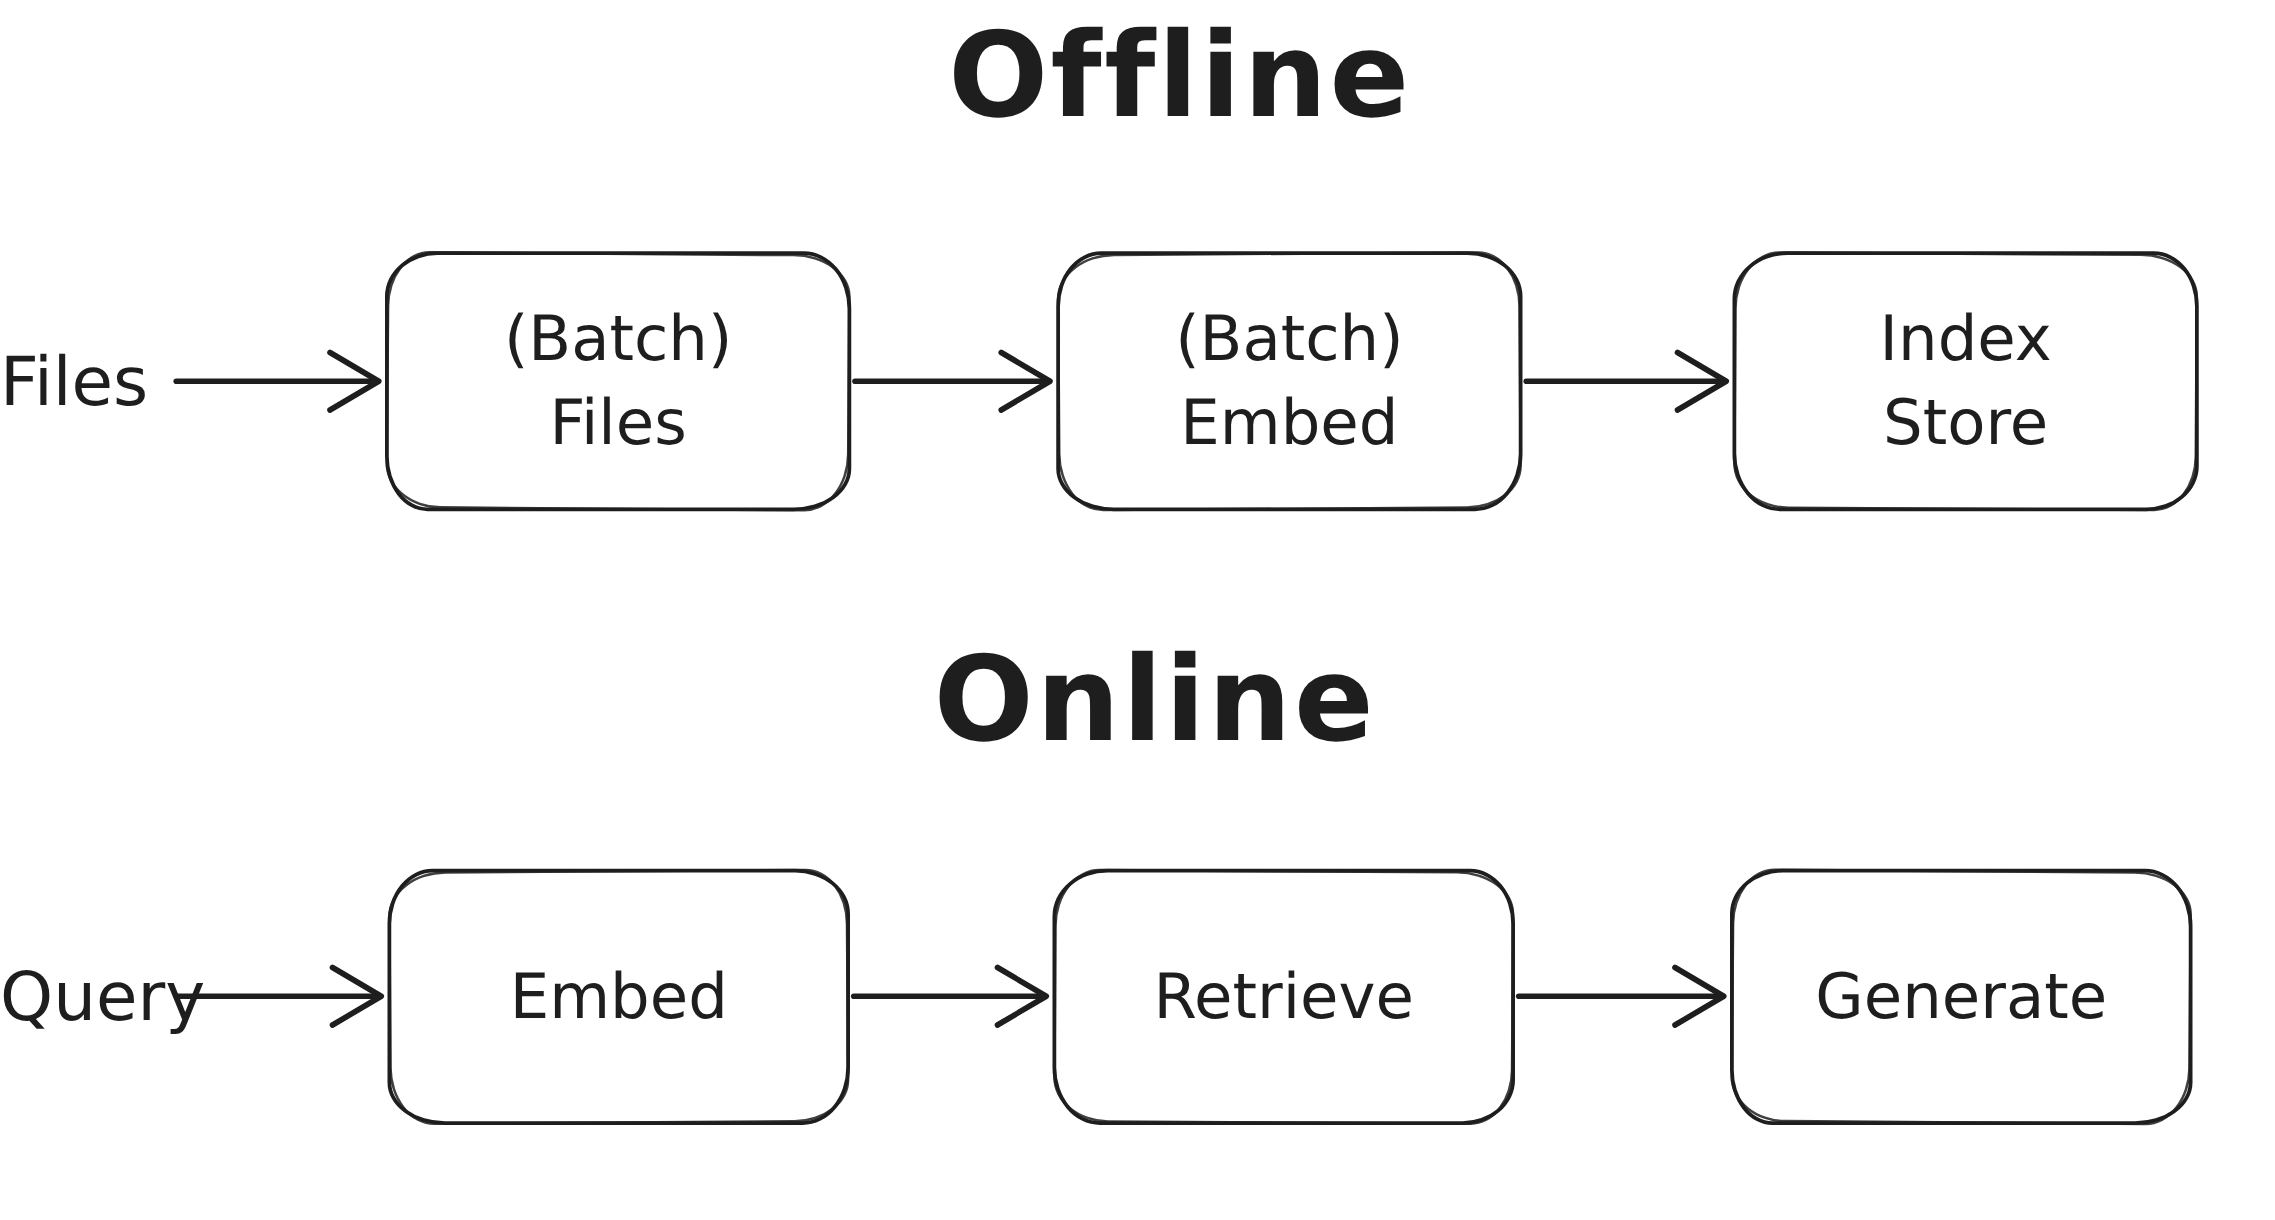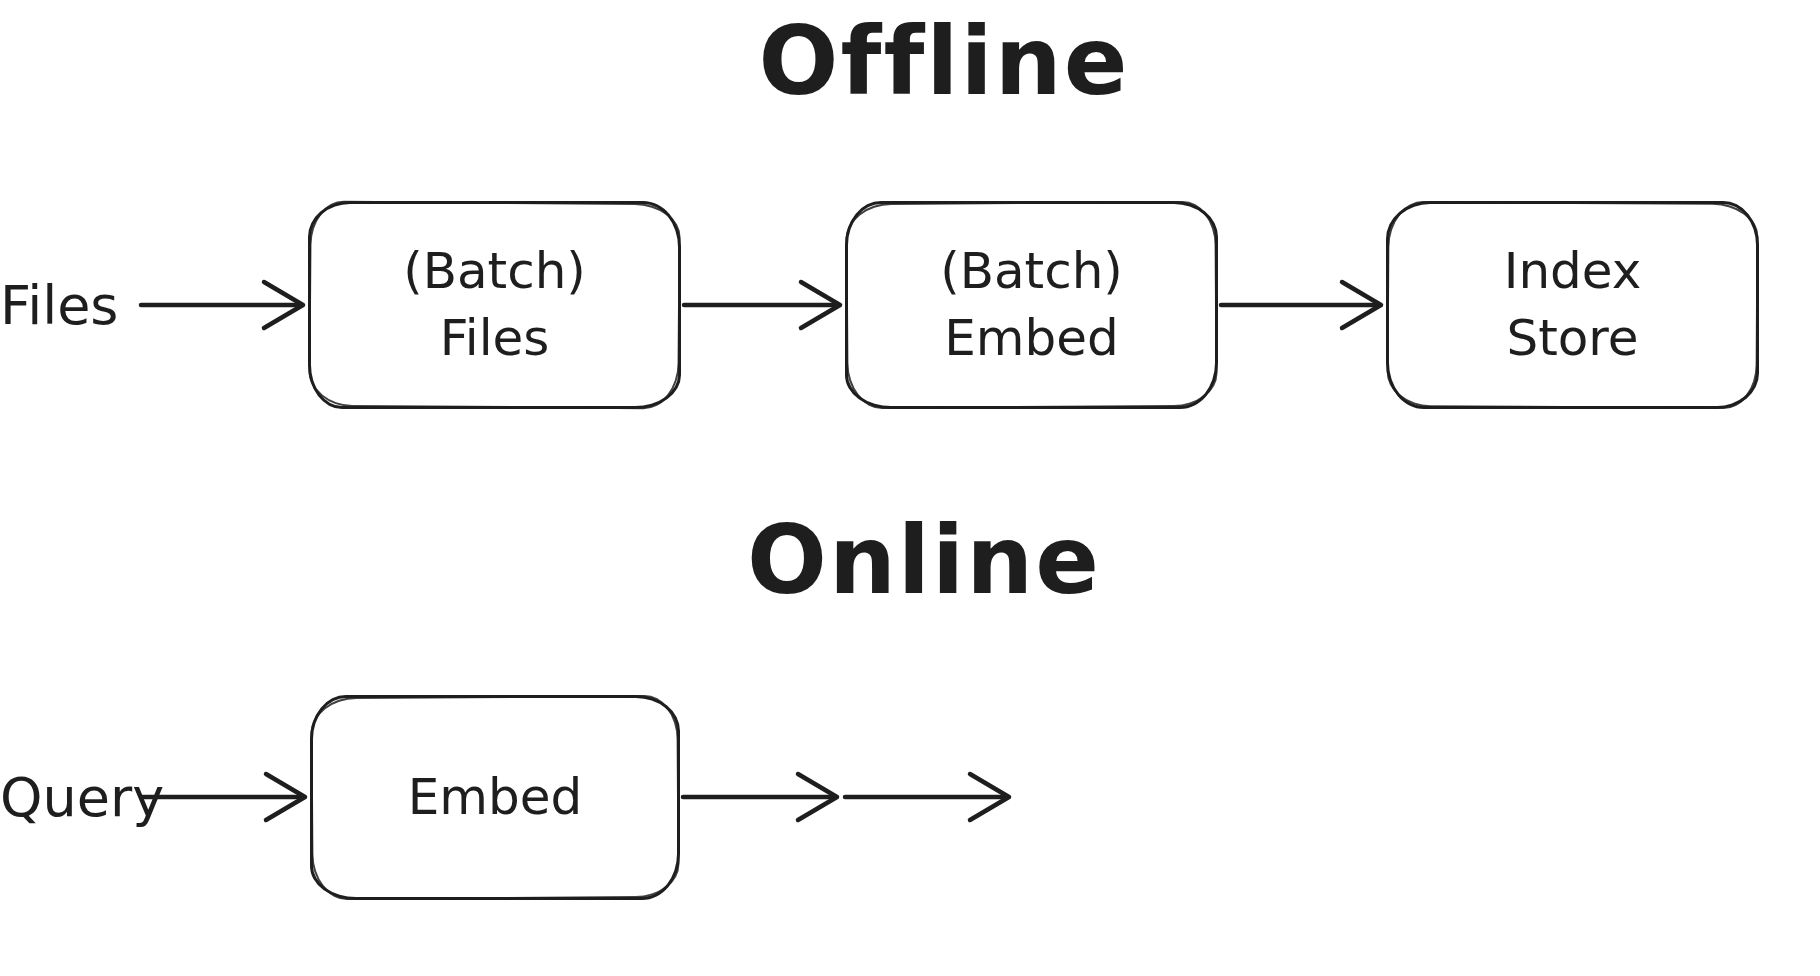--- a/index.html
+++ b/index.html
@@ -152,22 +152,30 @@
     <div class="node v2">
       <span class="node-line">Embed</span>
 
     </div>
 
     <svg class="arrow" width="162" height="64" viewBox="0 0 162 64" aria-hidden="true">
       <path d="M3 32 L154 32"></path>
       <path d="M118 9 L157 32 L118 55"></path>
     </svg>
 
+    <div class="node v3">
+      <span class="node-line">Retrieve</span>
+
+    </div>
 
     <svg class="arrow" width="172" height="64" viewBox="0 0 172 64" aria-hidden="true">
       <path d="M3 32 L164 32"></path>
       <path d="M128 9 L167 32 L128 55"></path>
     </svg>
 
+    <div class="node v1">
+      <span class="node-line">Generate</span>
+
+    </div>
 
   </div>
 
 </div>
 
 </body></html>

